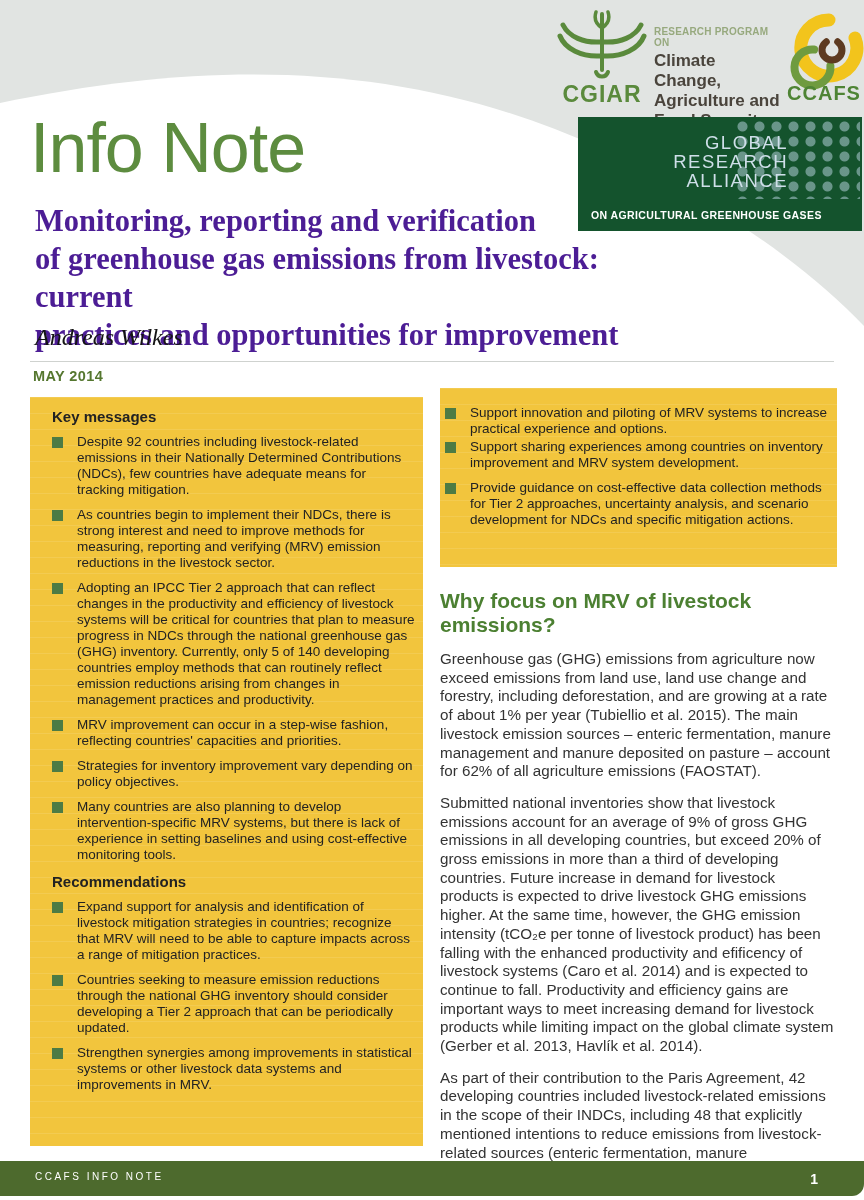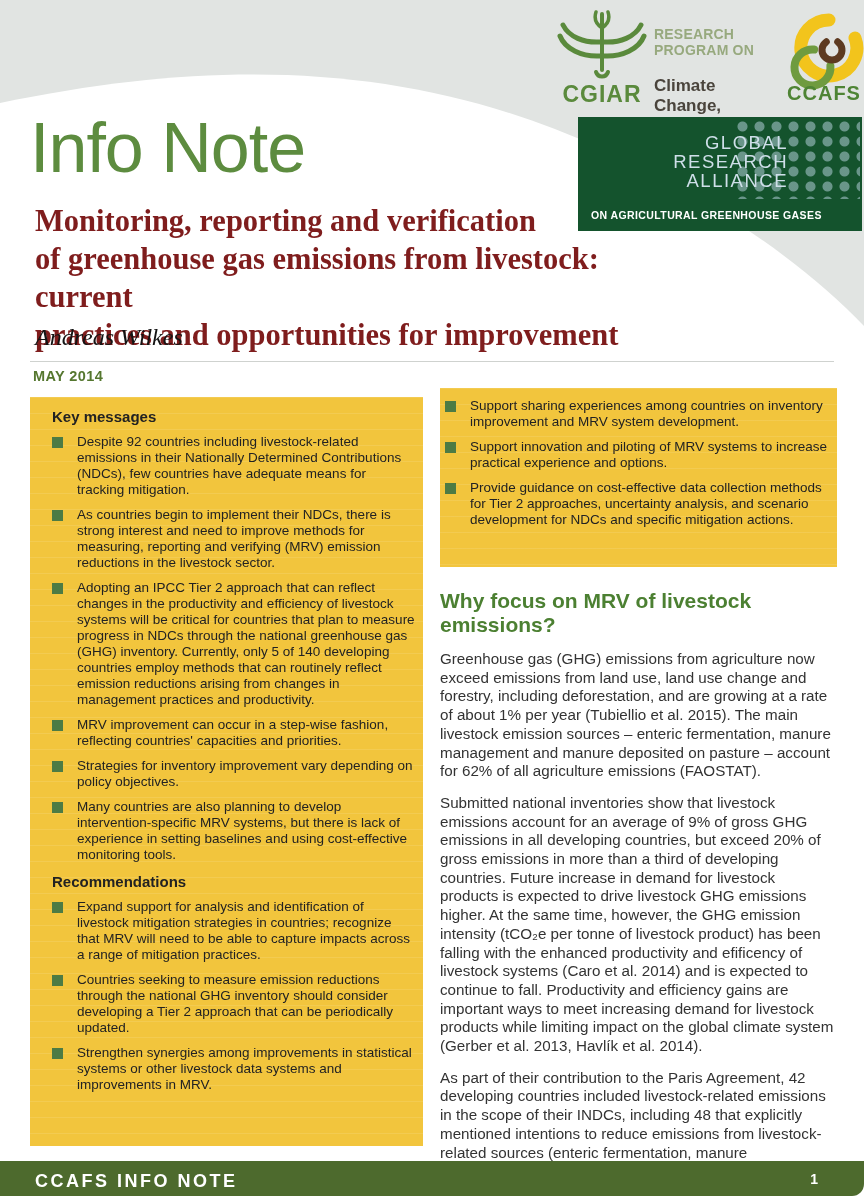--- a/index.html
+++ b/index.html
@@ -6,37 +6,37 @@
   body{
     width:864px;height:1200px;position:relative;background:#fff;overflow:hidden;
     font-family:"Liberation Sans","DejaVu Sans",sans-serif;color:#333;
   }
   .abs{position:absolute;}
 
   
   .header-bg{position:absolute;left:0;top:0;}
   .cgiar-logo{left:556px;top:10px;width:92px;text-align:center;}
   .rp-block{left:654px;top:26px;width:130px;}
-  .rp-eyebrow{font-size:14px;font-weight:bold;color:#97a97e;letter-spacing:.2px;margin-bottom:18px;}
+  .rp-eyebrow{font-size:10px;font-weight:bold;color:#97a97e;letter-spacing:.2px;margin-bottom:3px;}
   .rp-line{font-size:17px;font-weight:bold;color:#4a443c;line-height:20px;}
   .ccafs-logo{left:784px;top:8px;width:80px;text-align:center;}
 
   .gra-box{left:578px;top:117px;width:284px;height:114px;background:#14532d;overflow:hidden;}
   .gra-dots{position:absolute;right:2px;top:2px;width:126px;height:80px;
     background-image:radial-gradient(circle,rgba(190,216,230,.5) 4.5px,rgba(190,216,230,0) 5.5px);
     background-size:17px 15px;}
   .gra-text{position:absolute;right:74px;top:16px;text-align:right;color:#cfdfe9;
     font-size:18.5px;line-height:19px;letter-spacing:1.5px;font-weight:normal;}
   .gra-tagline{position:absolute;left:13px;bottom:10px;color:#ffffff;font-size:10.5px;
     font-weight:bold;letter-spacing:.4px;}
 
   .infonote{left:30px;top:110px;font-size:70px;line-height:1.1;color:#5d8c3f;
     font-weight:300;letter-spacing:-1px;}
   .doc-title{left:35px;top:202px;width:640px;font-family:"Liberation Serif","DejaVu Serif",serif;
-    font-weight:600;font-size:30.5px;line-height:38px;color:#7f1d1d;}
+    font-weight:600;font-size:30.5px;line-height:38px;color:#4c1d95;}
   .author{left:35px;top:324px;font-family:"Liberation Serif","DejaVu Serif",serif;
     font-style:italic;font-size:24px;color:#141414;}
   .rule{left:30px;top:361px;width:804px;height:1px;background:#cfd2cf;}
   .date{left:33px;top:368px;font-size:14.5px;font-weight:bold;color:#55772f;letter-spacing:.4px;}
 
   
   .ybox{background:#f2c53d;
     background-image:repeating-linear-gradient(180deg,rgba(255,255,255,.10) 0 1px,rgba(255,255,255,0) 1px 16px);
     box-sizing:border-box;}
   .key-box{left:30px;top:397px;width:393px;min-height:749px;padding:9px 8px 10px 22px;}
@@ -47,22 +47,22 @@
   .bullet .bt{margin-left:14px;font-size:13.5px;line-height:16px;color:#222;}
 
   
   .right-col{left:440px;top:388px;width:397px;}
   .why-heading{margin:22px 0 0 0;font-size:21px;line-height:24px;font-weight:bold;color:#4c8032;}
   .para{margin-top:13px;font-size:15.2px;line-height:18.7px;color:#333;}
 
   
   .footer{left:0;top:1161px;width:864px;height:35px;background:#4d6a2d;
     border-bottom-right-radius:12px;}
-  .footer-label{position:absolute;left:35px;top:10px;color:#fff;font-size:18px;
-    font-weight:bold;letter-spacing:2.5px;}
+  .footer-label{position:absolute;left:35px;top:10px;color:#fff;font-size:10px;
+    font-weight:normal;letter-spacing:2.5px;}
   .page-num{position:absolute;right:46px;top:10px;color:#fff;font-size:14px;font-weight:bold;}
 </style>
 </head>
 <body>
 
 <svg class="header-bg" width="864" height="345" viewBox="0 0 864 345" aria-hidden="true">
   <rect x="0" y="0" width="864" height="345" fill="#e1e4e2"></rect>
   <path d="M0,103 C230,55 420,66 600,148 C720,203 806,266 864,326 L864,345 L0,345 Z" fill="#ffffff"></path>
 </svg>
 
@@ -161,27 +161,27 @@
     <div class="bt">Countries seeking to measure emission reductions through the national GHG inventory should consider developing a Tier 2 approach that can be periodically updated.</div>
   </div>
   <div class="bullet">
     <span class="sq"></span>
     <div class="bt">Strengthen synergies among improvements in statistical systems or other livestock data systems and improvements in MRV.</div>
   </div>
 </div>
 
 <div class="abs right-col">
   <div class="ybox rec-box">
+    <div class="bullet">
+      <span class="sq"></span>
+      <div class="bt">Support innovation and piloting of MRV systems to increase practical experience and options.</div>
+    </div>
     <div class="bullet" style="margin-top:2px;">
       <span class="sq"></span>
       <div class="bt">Support sharing experiences among countries on inventory improvement and MRV system development.</div>
-    </div>
-    <div class="bullet">
-      <span class="sq"></span>
-      <div class="bt">Support innovation and piloting of MRV systems to increase practical experience and options.</div>
     </div>
     <div class="bullet">
       <span class="sq"></span>
       <div class="bt">Provide guidance on cost-effective data collection methods for Tier 2 approaches, uncertainty analysis, and scenario development for NDCs and specific mitigation actions.</div>
     </div>
   </div>
 
   <div class="why-heading">Why focus on MRV of livestock emissions?</div>
 
   <div class="para">Greenhouse gas (GHG) emissions from agriculture now exceed emissions from land use, land use change and forestry, including deforestation, and are growing at a rate of about 1% per year (Tubiellio et al. 2015). The main livestock emission sources – enteric fermentation, manure management and manure deposited on pasture – account for 62% of all agriculture emissions (FAOSTAT).</div>

